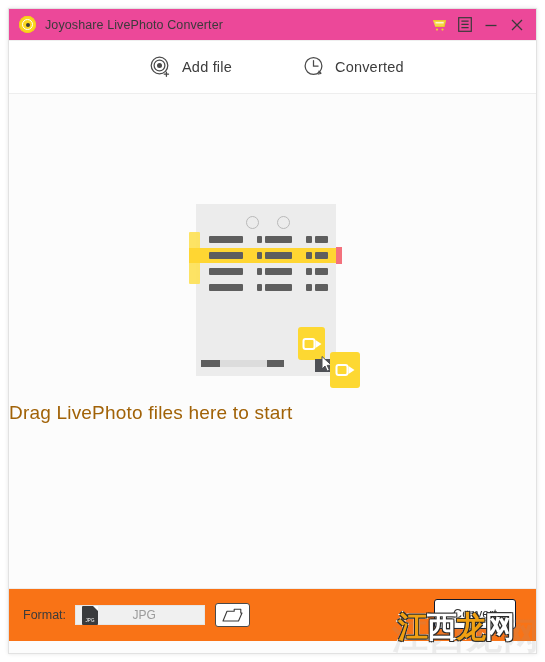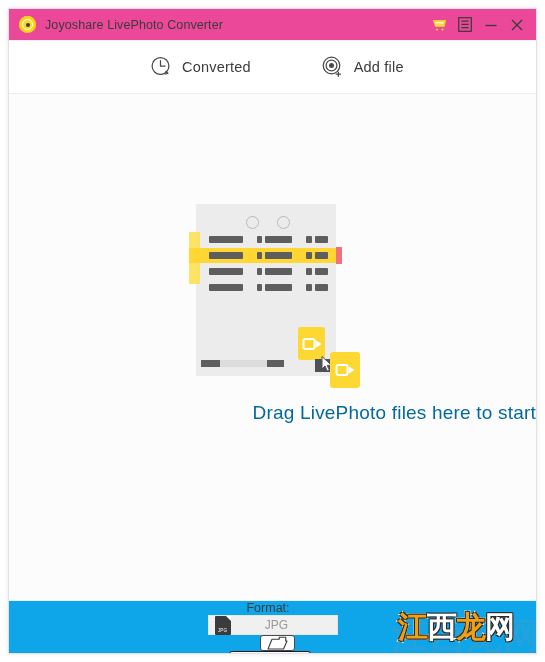--- a/index.html
+++ b/index.html
@@ -264,40 +264,39 @@
     width: 20px; height: 13px;
     background: #4e5055;
   }
   .cursor-drag svg { position: absolute; left: 6px; top: 0; }
 
   .drop-hint {
     position: absolute;
     left: 0;
     right: 0;
     top: 308px;
-    text-align: right;
+    text-align: left;
     font-size: 19px;
-    color: #0369a1;
+    color: #a16207;
     letter-spacing: 0.2px;
   }
 
   
   .bottom-bar {
     position: absolute;
     left: 0;
-    bottom: 0;
+    bottom: 12px;
     width: 100%;
     height: 53px;
-    background: #0ea5e9;
+    background: #f97316;
     border-top: 1px solid #ededed;
     box-sizing: border-box;
     display: flex;
     align-items: center;
     padding: 0 14px;
-    flex-direction: column;
   }
   .format-label {
     font-size: 12.5px;
     color: #3b3b3b;
     margin-right: 9px;
   }
   .format-select {
     width: 130px;
     height: 20px;
     background: #f0f0f0;
@@ -447,35 +446,35 @@
       <svg width="14" height="14" viewBox="0 0 14 14">
         <path d="M2 2 L12 12 M12 2 L2 12" stroke="#3a3a3a" stroke-width="1.3"></path>
       </svg>
     </div>
   </div>
 
   <div class="toolbar">
 
     <div class="tool-item">
       <svg class="tool-icon" viewBox="0 0 24 24">
-        <circle cx="11.5" cy="11" r="8.4" fill="none" stroke="#4a4a4a" stroke-width="1.25"></circle>
-        <path d="M11.5 5.6 V11 H16.1" fill="none" stroke="#4a4a4a" stroke-width="1.25" stroke-linecap="round"></path>
-        <path d="M16.9 16.2 L18.9 18.3 L16.3 19.0" fill="none" stroke="#4a4a4a" stroke-width="1.25" stroke-linejoin="round" stroke-linecap="round"></path>
-      </svg>
-      <span class="tool-label">Converted</span>
-    </div>
-
-    <div class="tool-item">
-      <svg class="tool-icon" viewBox="0 0 24 24">
         <circle cx="10.5" cy="10.5" r="8.3" fill="none" stroke="#4a4a4a" stroke-width="1.25"></circle>
         <circle cx="10.5" cy="10.5" r="5.4" fill="none" stroke="#4a4a4a" stroke-width="1.25"></circle>
         <circle cx="10.5" cy="10.5" r="2.5" fill="#4a4a4a"></circle>
         <path d="M17.4 17.1 V21.3 M15.3 19.2 H19.5" stroke="#4a4a4a" stroke-width="1.3" stroke-linecap="round"></path>
       </svg>
       <span class="tool-label">Add file</span>
+    </div>
+
+    <div class="tool-item">
+      <svg class="tool-icon" viewBox="0 0 24 24">
+        <circle cx="11.5" cy="11" r="8.4" fill="none" stroke="#4a4a4a" stroke-width="1.25"></circle>
+        <path d="M11.5 5.6 V11 H16.1" fill="none" stroke="#4a4a4a" stroke-width="1.25" stroke-linecap="round"></path>
+        <path d="M16.9 16.2 L18.9 18.3 L16.3 19.0" fill="none" stroke="#4a4a4a" stroke-width="1.25" stroke-linejoin="round" stroke-linecap="round"></path>
+      </svg>
+      <span class="tool-label">Converted</span>
     </div>
   </div>
 
   <div class="drop-area">
 
     <div class="illus">
       <div class="illus-window"></div>
 
       <div class="illus-dot d1"></div>
       <div class="illus-dot d2"></div>

